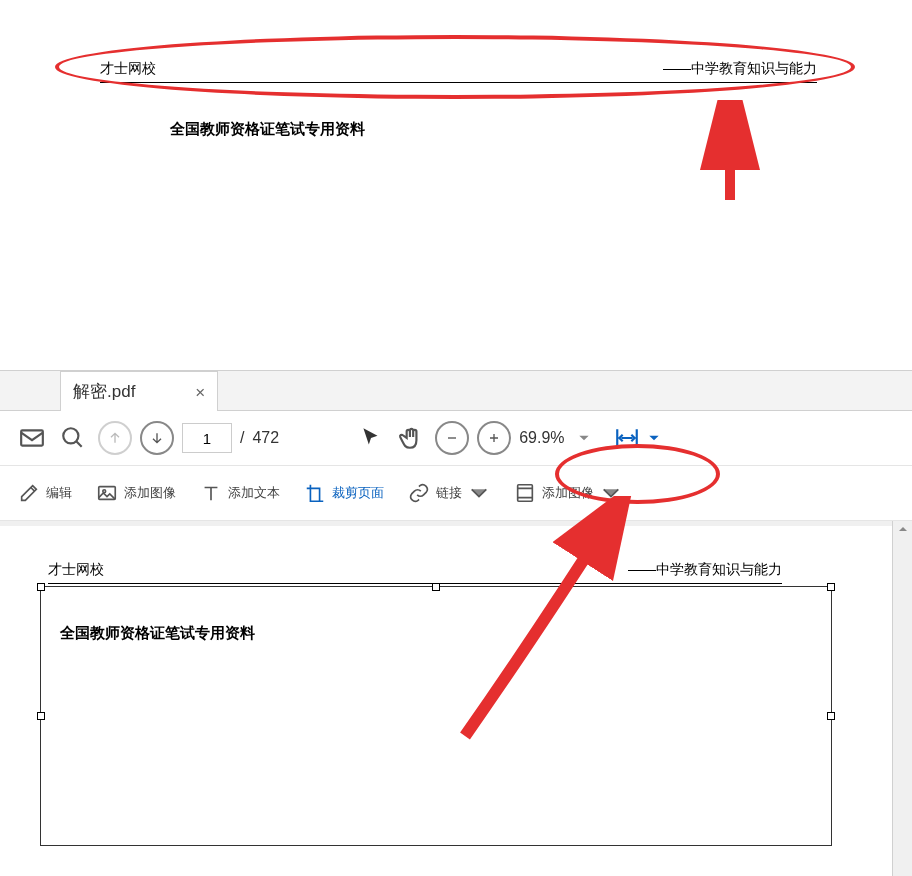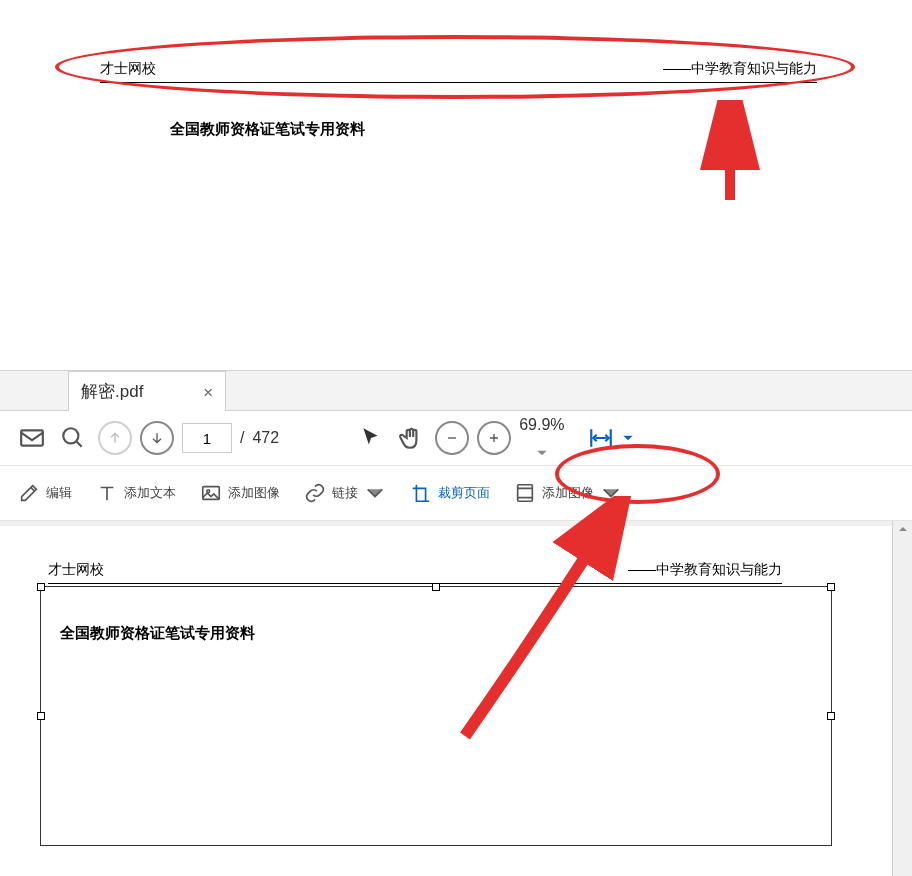--- a/index.html
+++ b/index.html
@@ -10,31 +10,31 @@
   .doc-header { position: absolute; top: 60px; left: 100px; right: 95px; display: flex; justify-content: space-between; font-size: 14px; padding-bottom: 4px; border-bottom: 1px solid #000; }
   .doc-subtitle { position: absolute; top: 120px; left: 170px; font-size: 15px; font-weight: bold; }
   .red-ellipse-1 { position: absolute; top: 35px; left: 55px; width: 800px; height: 64px; border: 4px solid #e52f2f; border-radius: 50%; }
   .red-arrow-1 { position: absolute; top: 100px; left: 700px; }
   .annotation-text { position: absolute; top: 205px; left: 470px; color: #e52f2f; font-size: 30px; letter-spacing: 1px; }
 
   
   .bottom-panel { position: relative; width: 912px; height: 506px; background: #fff; border-top: 1px solid #d0d0d0; }
   
   .tab-bar { height: 40px; background: #f3f3f3; display: flex; align-items: center; border-bottom: 1px solid #d0d0d0; padding-left: 60px; }
-  .tab { display: flex; align-items: flex-end; gap: 60px; padding: 8px 12px; background: #fff; border-top: 1px solid #d0d0d0; border-left: 1px solid #d0d0d0; border-right: 1px solid #d0d0d0; font-size: 17px; color: #333; margin-left: 8px; }
+  .tab { display: flex; align-items: flex-end; gap: 60px; padding: 8px 12px; background: #fff; border-top: 1px solid #d0d0d0; border-left: 1px solid #d0d0d0; border-right: 1px solid #d0d0d0; font-size: 17px; color: #333; }
   .tab-close { font-size: 17px; color: #666; cursor: pointer; }
 
   .main-toolbar { height: 55px; display: flex; align-items: center; gap: 8px; padding: 0 16px; border-bottom: 1px solid #e5e5e5; }
   .tb-icon { width: 32px; height: 32px; display: flex; align-items: center; justify-content: center; color: #555; cursor: pointer; }
   .tb-icon svg { width: 26px; height: 26px; fill: none; stroke: #555; stroke-width: 2; }
   .tb-circle { width: 34px; height: 34px; border: 2px solid #888; border-radius: 50%; display: flex; align-items: center; justify-content: center; color: #555; cursor: pointer; }
   .tb-circle svg { width: 16px; height: 16px; fill: none; stroke: #555; stroke-width: 2; }
   .page-input { width: 50px; height: 30px; text-align: center; border: 1px solid #ccc; font-size: 15px; }
   .page-total { font-size: 16px; color: #333; }
-  .zoom-val { display: flex; align-items: center; gap: 12px; font-size: 16px; color: #333; flex-direction: column; }
+  .zoom-val { display: flex; align-items: center; gap: 12px; font-size: 16px; color: #333; }
   .chev-down { width: 14px; height: 14px; }
   .fit-icon { color: #0a62bf; margin-left: 12px; }
   .fit-icon svg { stroke: #0a62bf; }
   .flex-gap { width: 60px; }
 
   .edit-toolbar { height: 55px; display: flex; align-items: center; padding: 0 8px; border-bottom: 1px solid #e5e5e5; gap: 4px; }
   .edit-btn { display: flex; align-items: center; gap: 6px; padding: 6px 10px; font-size: 13px; color: #444; cursor: pointer; border-radius: 3px; }
   .edit-btn svg { width: 22px; height: 22px; fill: none; stroke: #555; stroke-width: 1.8; }
   .edit-btn.highlighted { color: #0a62bf; }
   .edit-btn.highlighted svg { stroke: #0a62bf; }
@@ -146,46 +146,46 @@
 
   <div class="edit-toolbar">
     <div class="edit-btn">
       <svg viewBox="0 0 24 24">
           <path d="M4 20h4L20 8l-4-4L4 16v4zM14 6l4 4"></path>
         </svg>
       <span>编辑</span>
     </div>
     <div class="edit-btn">
       <svg viewBox="0 0 24 24">
-          <path d="M5 6h14M12 6v14"></path>
-        </svg>
-      <span>添加文本</span>
-    </div>
-    <div class="edit-btn">
-      <svg viewBox="0 0 24 24">
           <rect x="3" y="5" width="18" height="14" rx="1"></rect>
           <circle cx="9" cy="10" r="1.5"></circle>
           <path d="M3 17l5-5 4 4 3-3 6 6"></path>
         </svg>
       <span>添加图像</span>
     </div>
     <div class="edit-btn">
       <svg viewBox="0 0 24 24">
+          <path d="M5 6h14M12 6v14"></path>
+        </svg>
+      <span>添加文本</span>
+    </div>
+    <div class="edit-btn highlighted">
+      <svg viewBox="0 0 24 24">
+          <path d="M7 3v4h10v14M3 7h4M17 21h4M7 7v14h10"></path>
+        </svg>
+      <span>裁剪页面</span>
+    </div>
+    <div class="edit-btn">
+      <svg viewBox="0 0 24 24">
           <path d="M10 14a5 5 0 007 0l3-3a5 5 0 00-7-7l-1 1M14 10a5 5 0 00-7 0l-3 3a5 5 0 007 7l1-1"></path>
         </svg>
       <span>链接</span>
       <svg class="small-chev" viewBox="0 0 24 24">
           <path d="M4 8l8 8 8-8" fill="#888"></path>
         </svg>
-    </div>
-    <div class="edit-btn highlighted">
-      <svg viewBox="0 0 24 24">
-          <path d="M7 3v4h10v14M3 7h4M17 21h4M7 7v14h10"></path>
-        </svg>
-      <span>裁剪页面</span>
     </div>
     <div class="edit-btn">
       <svg viewBox="0 0 24 24">
           <rect x="4" y="3" width="16" height="18" rx="1"></rect>
           <path d="M4 7h16M4 17h16"></path>
         </svg>
       <span>添加图像</span>
       <svg class="small-chev" viewBox="0 0 24 24">
           <path d="M4 8l8 8 8-8" fill="#888"></path>
         </svg>

